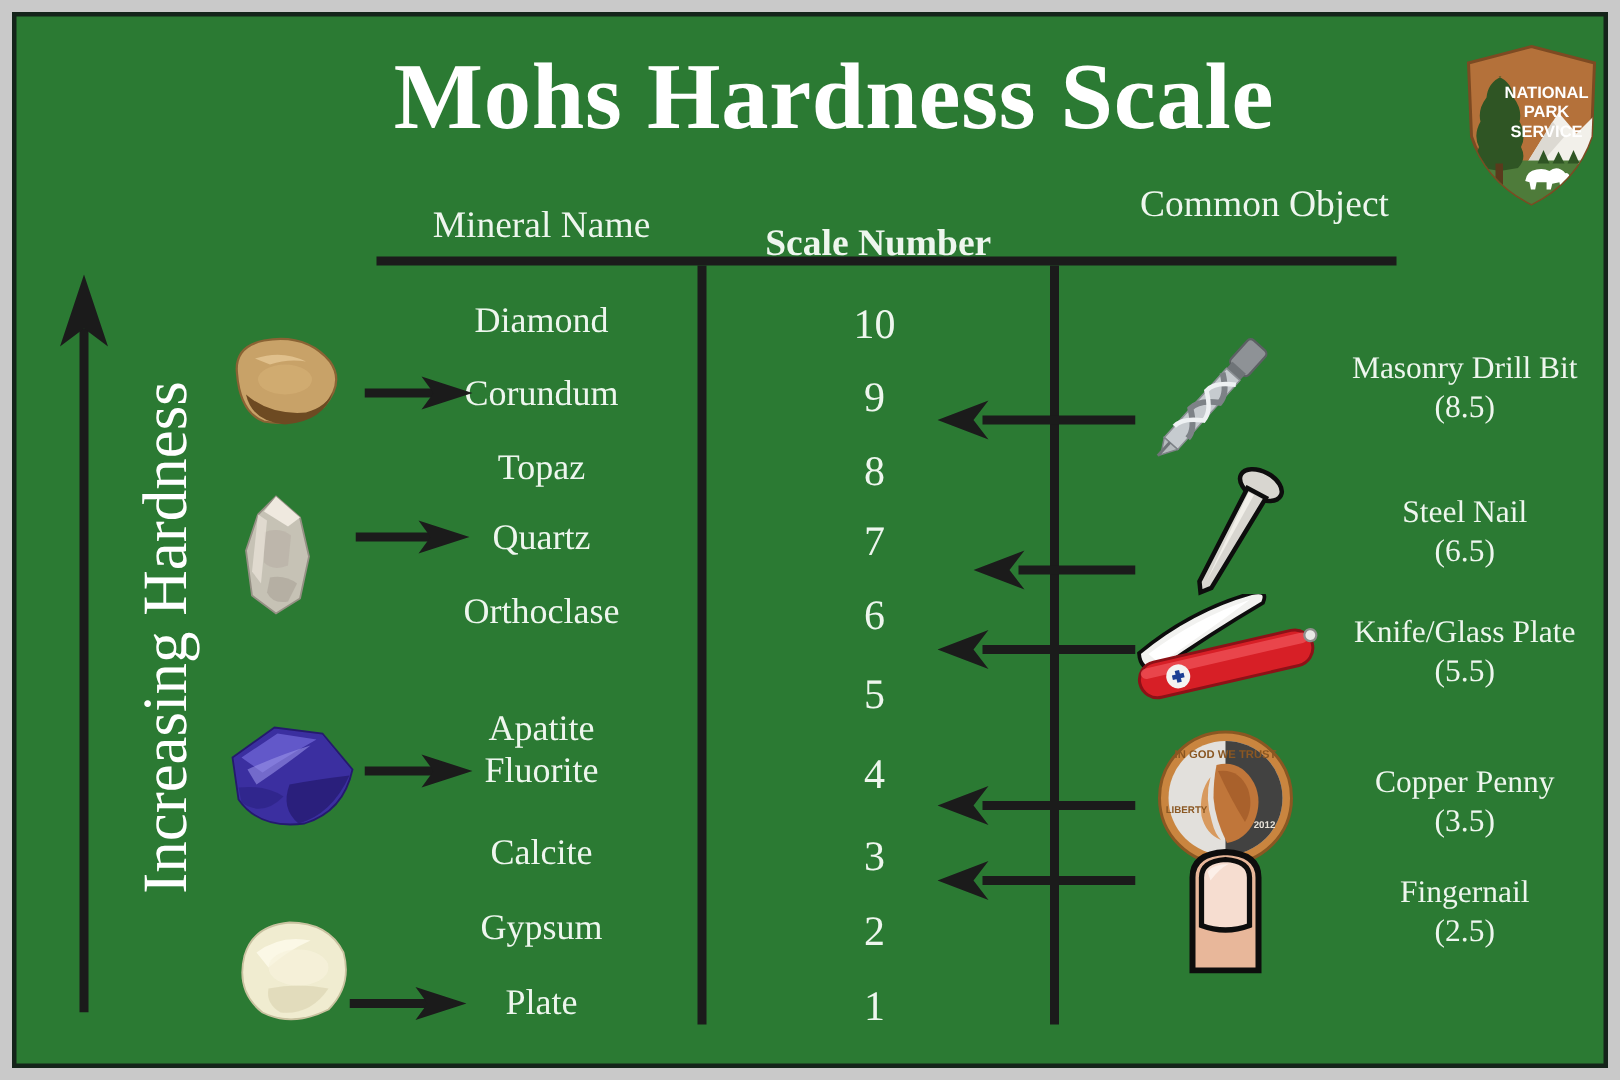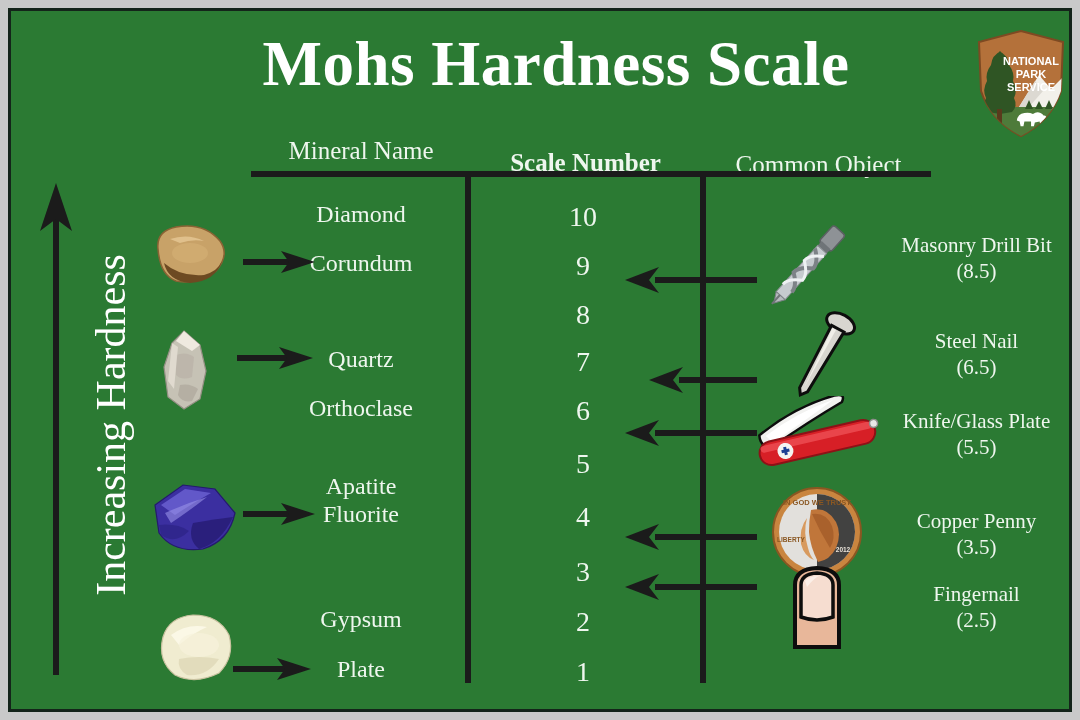--- a/index.html
+++ b/index.html
@@ -52,21 +52,21 @@
   
   .col-head {
     position: absolute;
     color: #eef6ee;
     font-size: 25px;
     text-align: center;
     white-space: nowrap;
   }
   #head-mineral { left: 250px; top: 126px; width: 200px; }
   #head-scale   { left: 477px; top: 138px; width: 195px; font-weight: bold; }
-  #head-object  { left: 700px; top: 140px; width: 215px; }
+  #head-object  { left: 700px; top: 112px; width: 215px; text-align: right; }
 
   .h-rule {
     position: absolute;
     left: 240px;
     top: 160px;
     width: 680px;
     height: 6px;
     background: #1b1b1b;
   }
   .v-rule {
@@ -192,24 +192,26 @@
     <div class="axis-arrow">
       <svg viewBox="0 0 34 492" width="34" height="492">
         <rect x="14" y="36" width="6" height="456" fill="#1b1b1b"></rect>
         <path d="M17 0 L33 48 L17 36 L1 48 Z" fill="#1b1b1b"></path>
       </svg>
     </div>
     <div class="axis-label">Increasing Hardness</div>
 
     <div class="mineral-name" style="top:190px">Diamond</div>
     <div class="mineral-name" style="top:239px">Corundum</div>
+    <div class="mineral-name" style="top:288px">Topaz</div>
     <div class="mineral-name" style="top:335px">Quartz</div>
     <div class="mineral-name" style="top:384px">Orthoclase</div>
     <div class="mineral-name" style="top:462px">Apatite</div>
     <div class="mineral-name" style="top:490px">Fluorite</div>
+    <div class="mineral-name" style="top:545px">Calcite</div>
     <div class="mineral-name" style="top:595px">Gypsum</div>
     <div class="mineral-name" style="top:645px">Plate</div>
 
     <div class="scale-number" style="top:190px">10</div>
     <div class="scale-number" style="top:239px">9</div>
     <div class="scale-number" style="top:288px">8</div>
     <div class="scale-number" style="top:335px">7</div>
     <div class="scale-number" style="top:384px">6</div>
     <div class="scale-number" style="top:437px">5</div>
     <div class="scale-number" style="top:490px">4</div>

